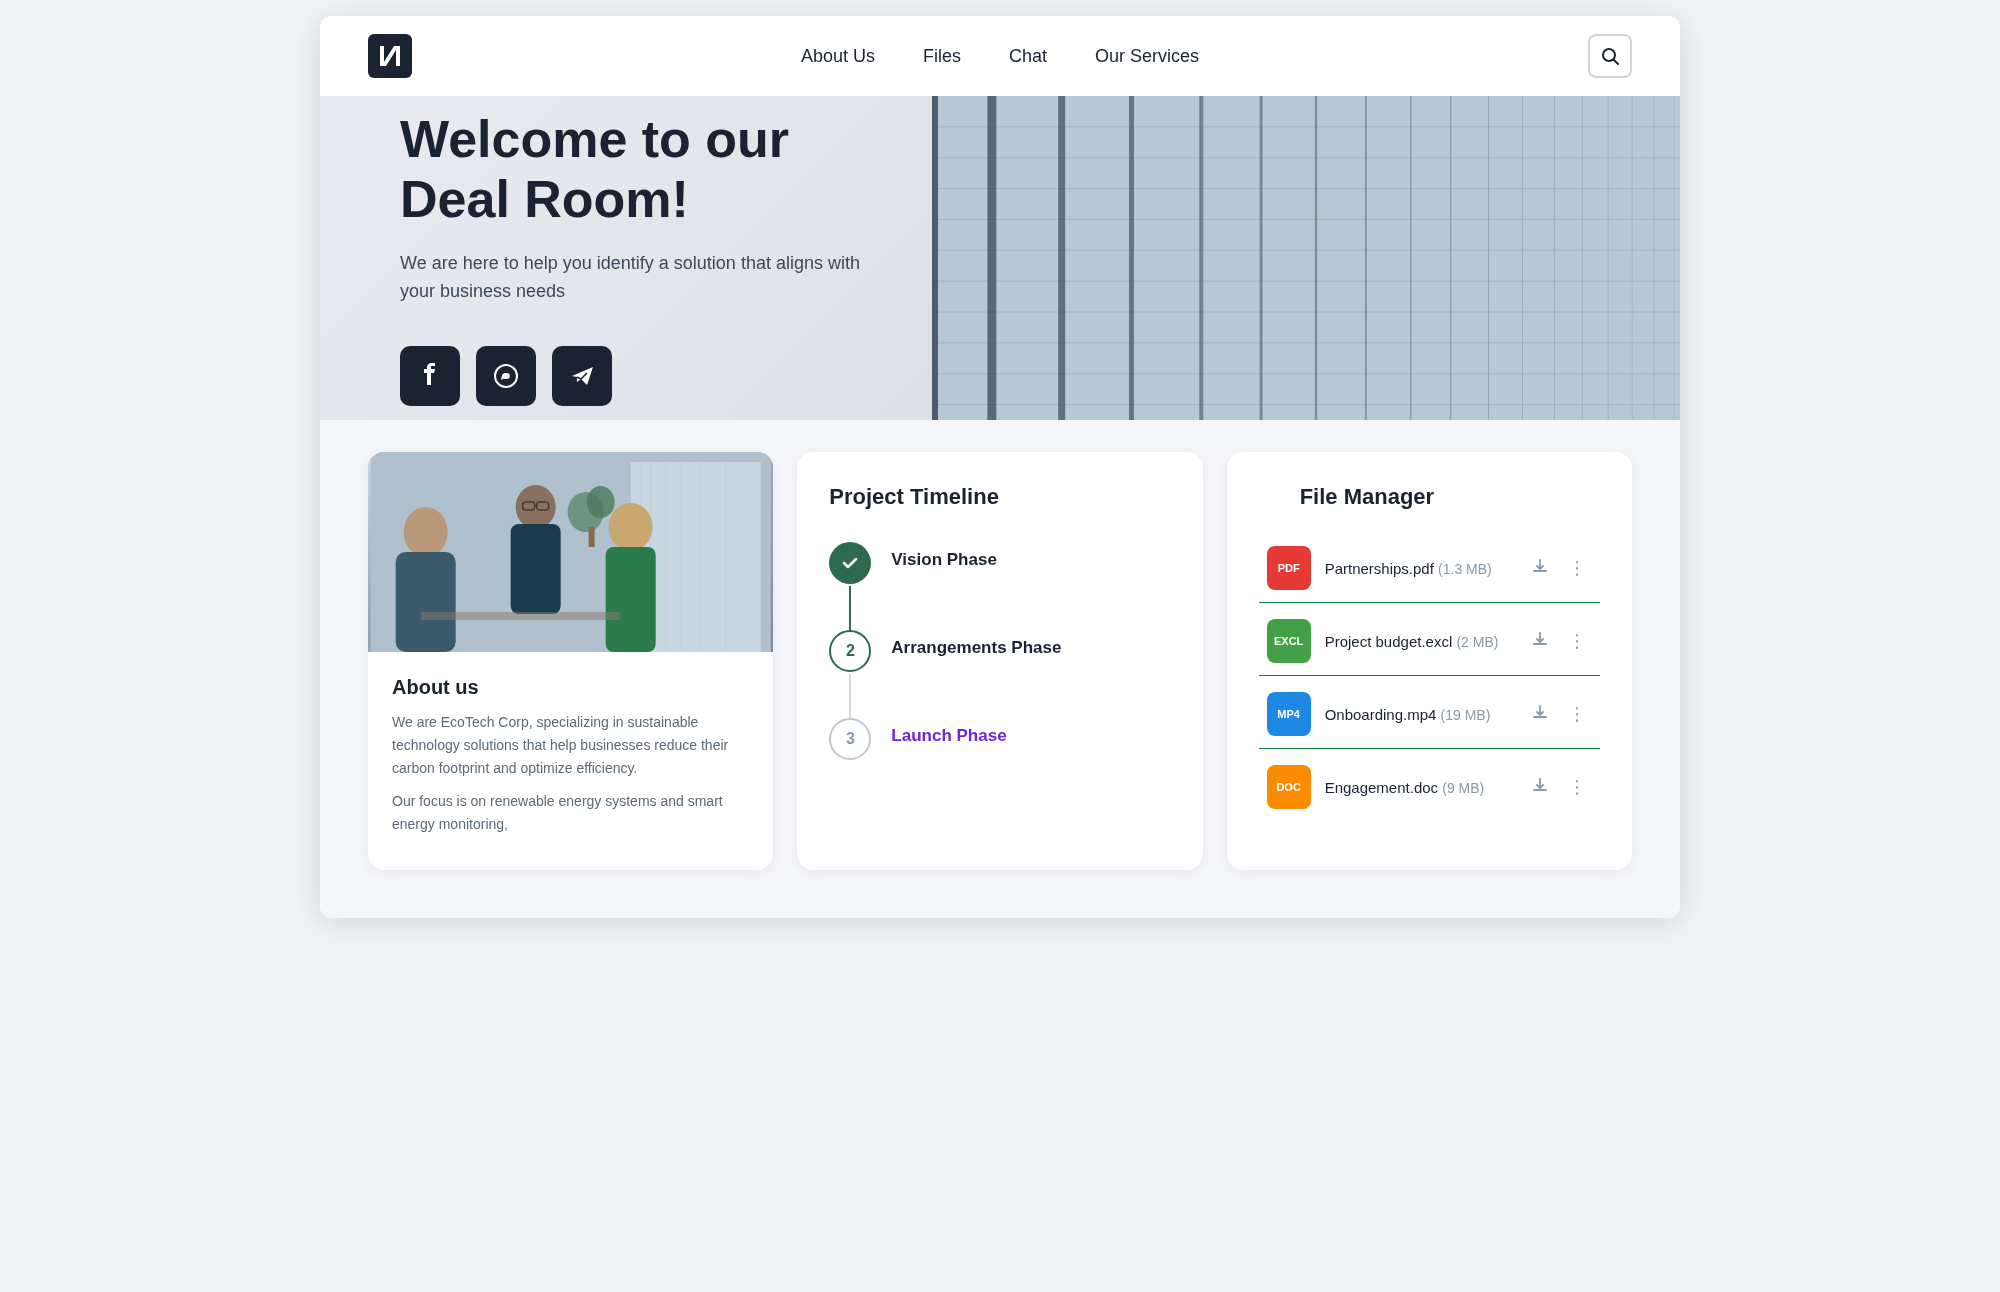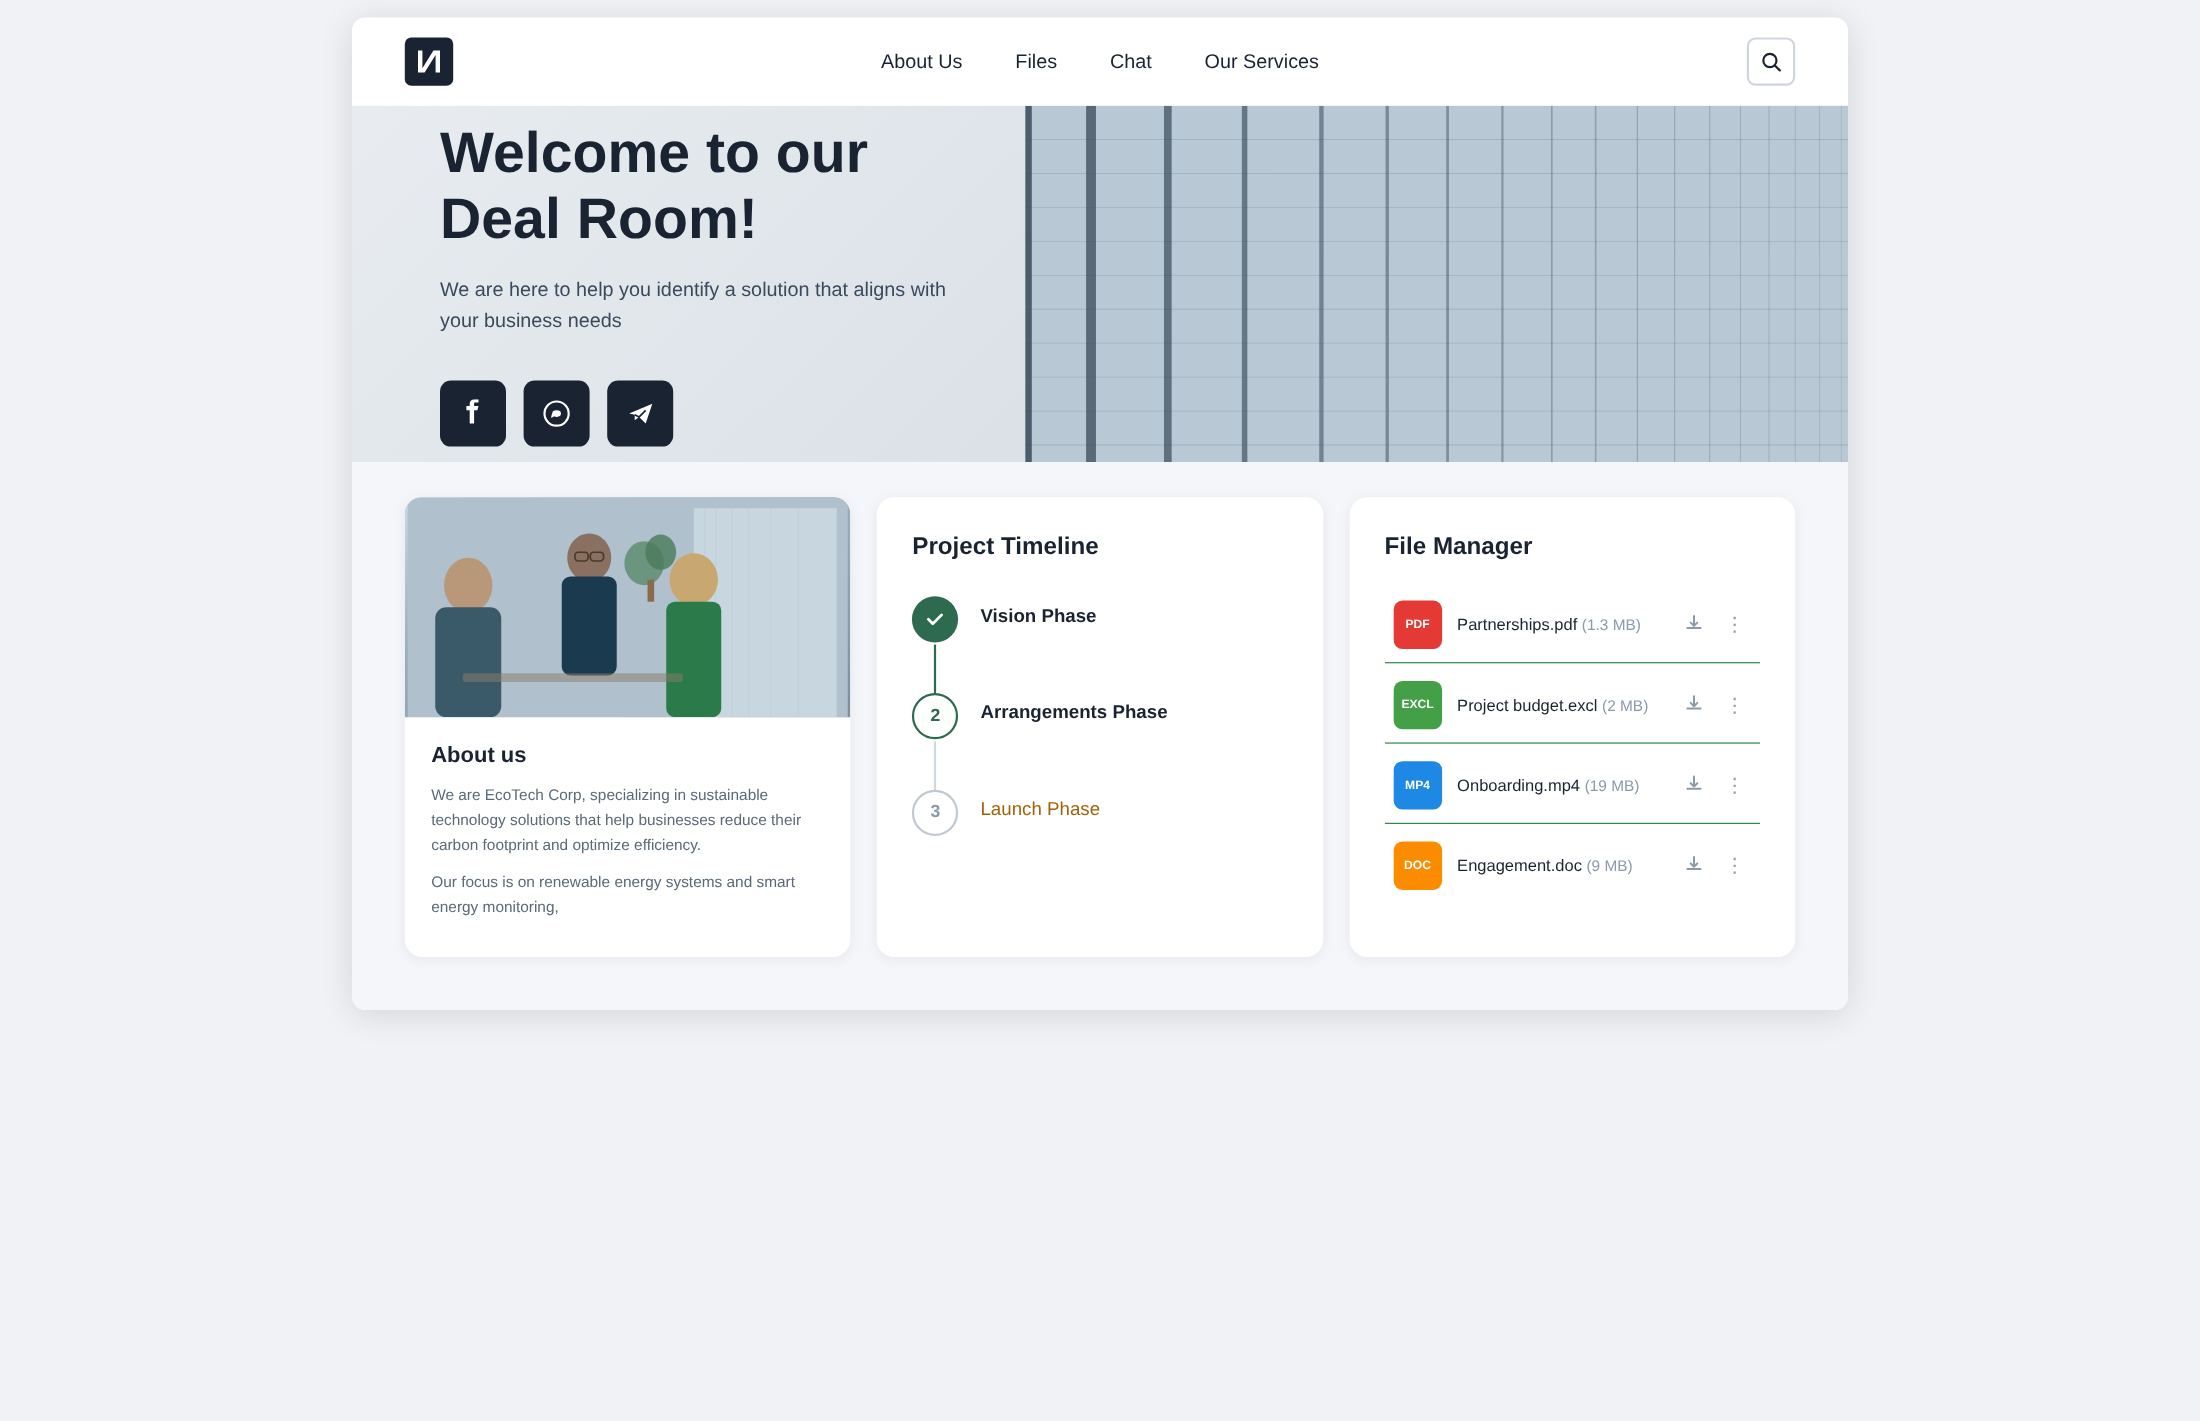--- a/index.html
+++ b/index.html
@@ -240,33 +240,34 @@
       padding-top: 8px;
       padding-bottom: 48px;
     }
     .timeline-info.last { padding-bottom: 0; }
     .timeline-label {
       font-size: 17px;
       color: #1a2332;
       font-weight: 600;
     }
     .timeline-label.inactive-text {
-      color: #a16207;
-      font-weight: 400;
+      color: #6d28d9;
+      font-weight: 700;
     }
 
     
     .file-card {
       padding: 32px;
     }
     .file-title {
       font-size: 22px;
       font-weight: 800;
       color: #1a2332;
       margin-bottom: 24px;
+      margin-left: 41px;
     }
     .file-list {
       display: flex;
       flex-direction: column;
       gap: 4px;
     }
     .file-item {
       display: flex;
       align-items: center;
       justify-content: space-between;

